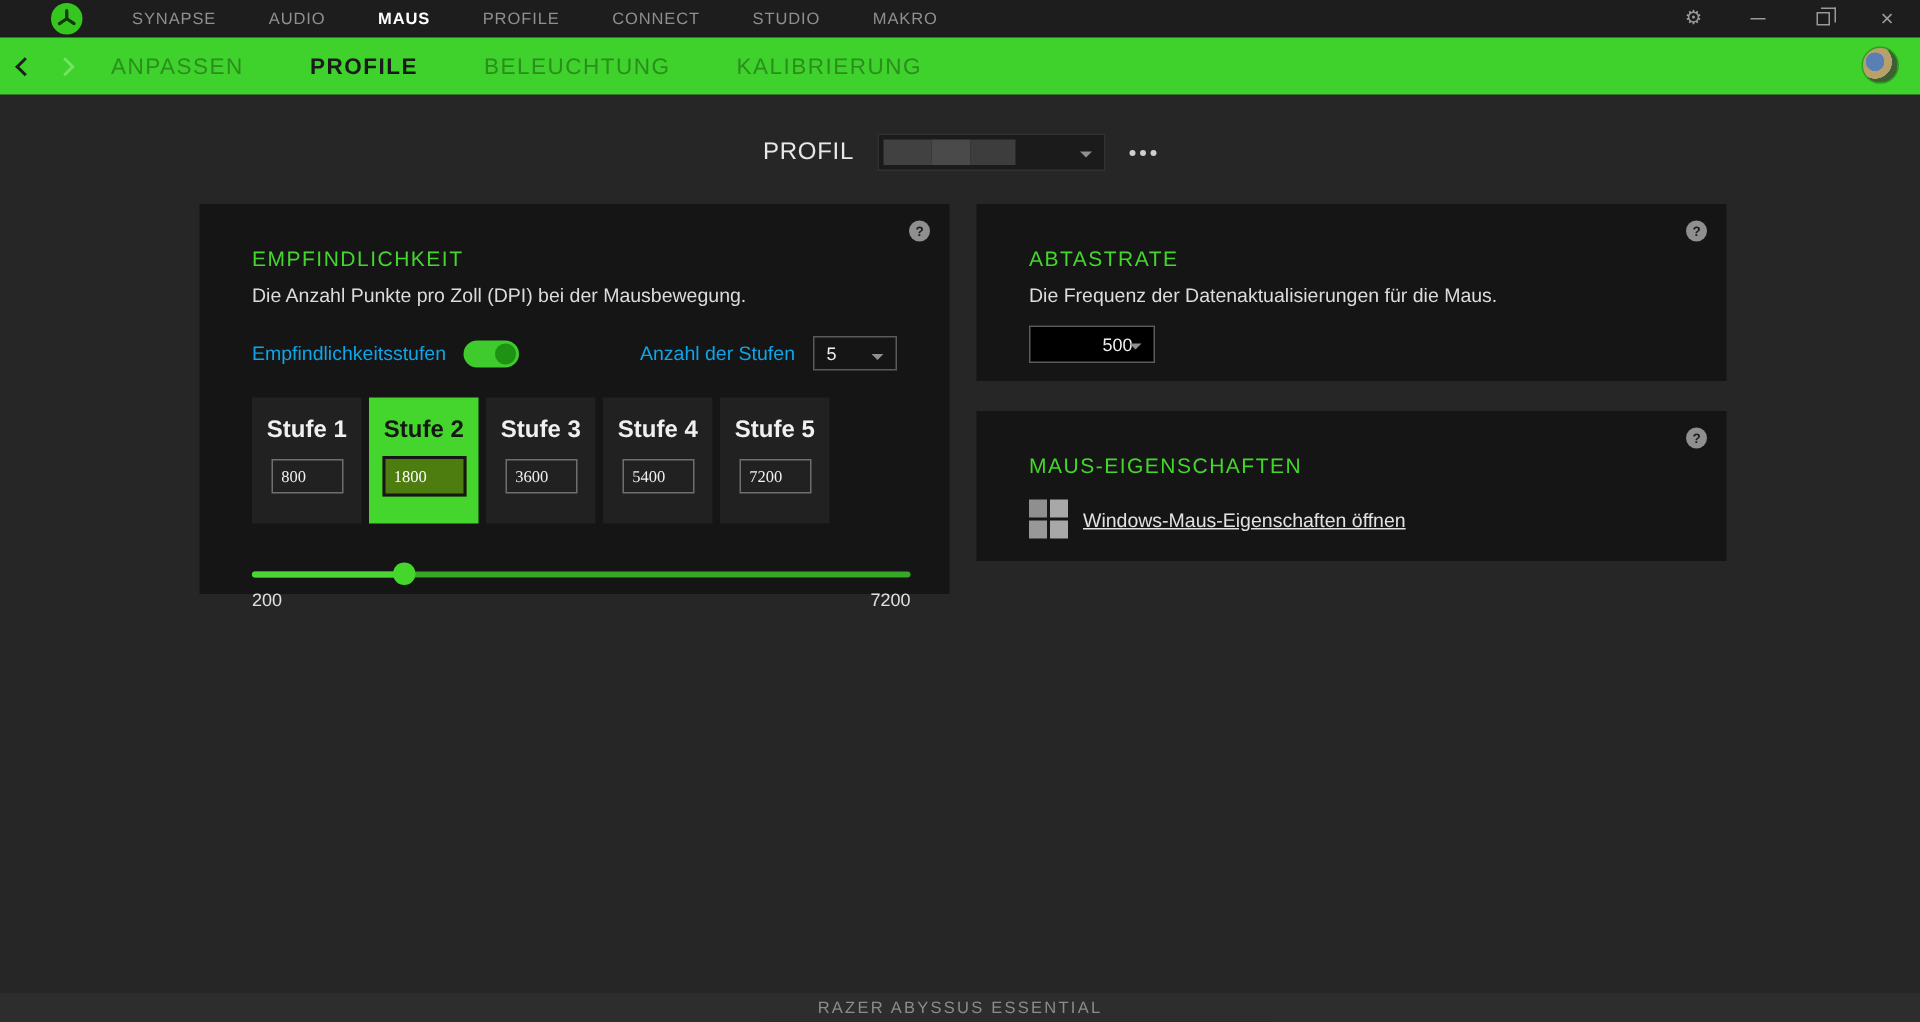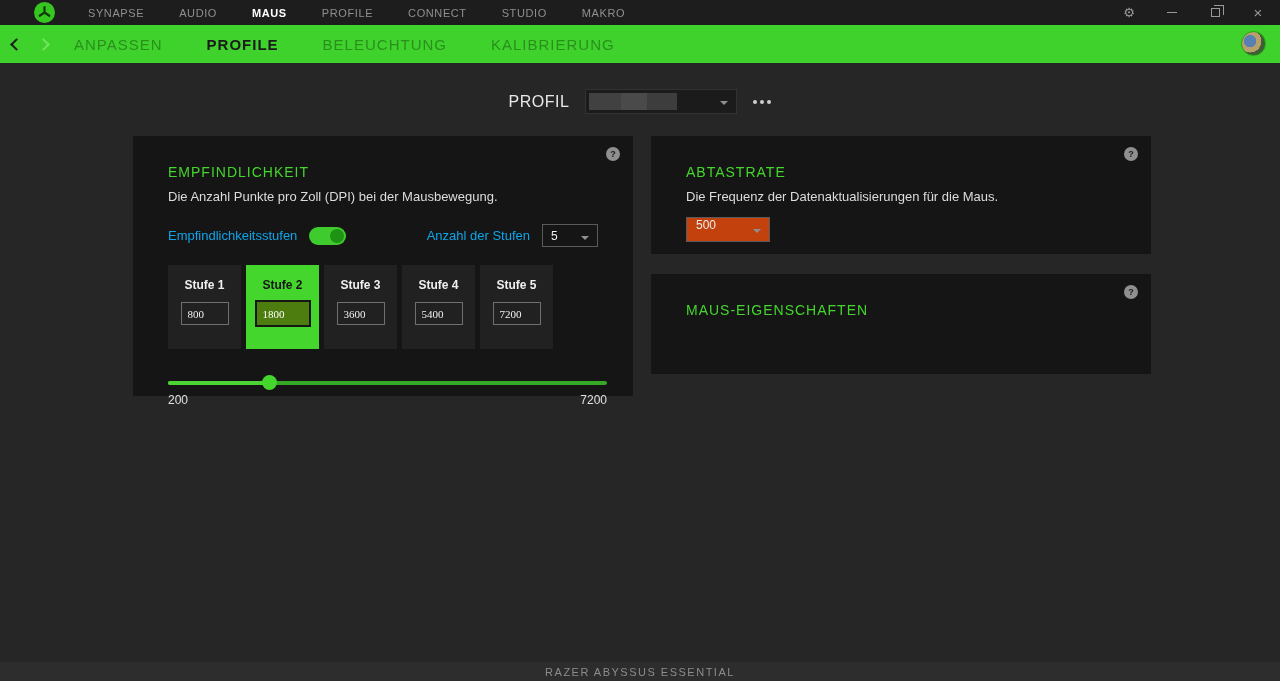--- a/index.html
+++ b/index.html
@@ -69,39 +69,39 @@
   .toggle { width:37px; height:18px; border-radius:9px; background:#3fca2d; margin-left:12px; position:relative; }
   .toggle .knob { position:absolute; right:2px; top:2px; width:14px; height:14px; border-radius:50%; background:#1e9212; }
   .ctrl-spacer { flex:1; }
   .count-select { width:56px; height:23px; border:1px solid #5a5a5a; background:#151515; margin-left:12px;
                   position:relative; display:flex; align-items:center; }
   .count-select .val { color:#eeeeee; font-size:12px; margin-left:8px; }
 
   
   .tiles { display:flex; gap:5px; margin:18px 0 0 35px; }
   .tile { width:73px; height:84px; background:#212121; display:flex; flex-direction:column; align-items:center; }
-  .tile-label { color:#f0f0f0; font-size:12px; font-weight:bold; margin-top:13px; }
+  .tile-label { color:#f0f0f0; font-size:16px; font-weight:bold; margin-top:13px; }
   .tile input { width:48px; height:23px; margin-top:10px; background:transparent; border:1px solid #6f6f6f;
                 color:#f0f0f0; font-size:11px; padding-left:6px; font-family:Liberation Serif, serif; outline:none; }
   .tile.selected { background:#44d62c; }
   .tile.selected .tile-label { color:#161616; }
   .tile.selected input { background:#4d7c0f; border:2px solid #161616; width:56px; height:27px; margin-top:8px; color:#ffffff; }
 
   
   .slider { position:relative; margin:26px 26px 0 35px; height:14px; }
   .slider .track { position:absolute; left:0; right:0; top:6px; height:4px; background:#35a826; border-radius:2px; }
   .slider .fill  { position:absolute; left:0; width:23%; top:6px; height:4px; background:#4bd434; border-radius:2px; }
   .slider .thumb { position:absolute; left:23%; top:0; width:15px; height:15px; margin-left:-7px;
                    border-radius:50%; background:#44d62c; }
   .slider-labels { display:flex; justify-content:space-between; margin:4px 26px 0 35px; }
   .slider-labels span { color:#e0e0e0; font-size:12px; }
 
   
-  .poll-select { width:84px; height:25px; border:1px solid #5a5a5a; background:#c2410c; margin:13px 0 0 35px;
-                 position:relative; display:flex; align-items:flex-start; }
+  .poll-select { width:84px; height:25px; border:1px solid #5a5a5a; background:#000000; margin:13px 0 0 35px;
+                 position:relative; display:flex; align-items:center;padding-left:39px; }
   .poll-select .val { color:#eeeeee; font-size:12px; margin-left:9px; }
 
   
   .props-row { display:flex; align-items:center; margin:15px 0 0 35px; gap:10px; }
   .winlogo { display:grid; grid-template-columns:12px 12px; grid-template-rows:12px 12px; gap:2px; }
   .winlogo i { background:#a8a8a8; display:block; }
   .winlogo i:nth-child(1){ background:#8f8f8f; }
   .winlogo i:nth-child(3){ background:#989898; }
   .props-link { color:#e2e2e2; font-size:13px; text-decoration:underline; cursor:pointer; }
 
@@ -233,20 +233,29 @@
       <div class="card-desc">Die Frequenz der Datenaktualisierungen für die Maus.</div>
       <div class="poll-select">
         <span class="val">500</span>
         <i class="dd-arrow"></i>
       </div>
     </div>
 
     <div class="card card-props">
       <div class="help">?</div>
       <div class="card-title">MAUS-EIGENSCHAFTEN</div>
+      <div class="props-row">
+        <span class="winlogo">
+            <i></i>
+            <i></i>
+            <i></i>
+            <i></i>
+          </span>
+        <span class="props-link">Windows-Maus-Eigenschaften öffnen</span>
+      </div>
     </div>
 
   </div>
 </div>
 
 <div class="footer">
   <span>RAZER ABYSSUS ESSENTIAL</span>
 </div>
 
 </body></html>

